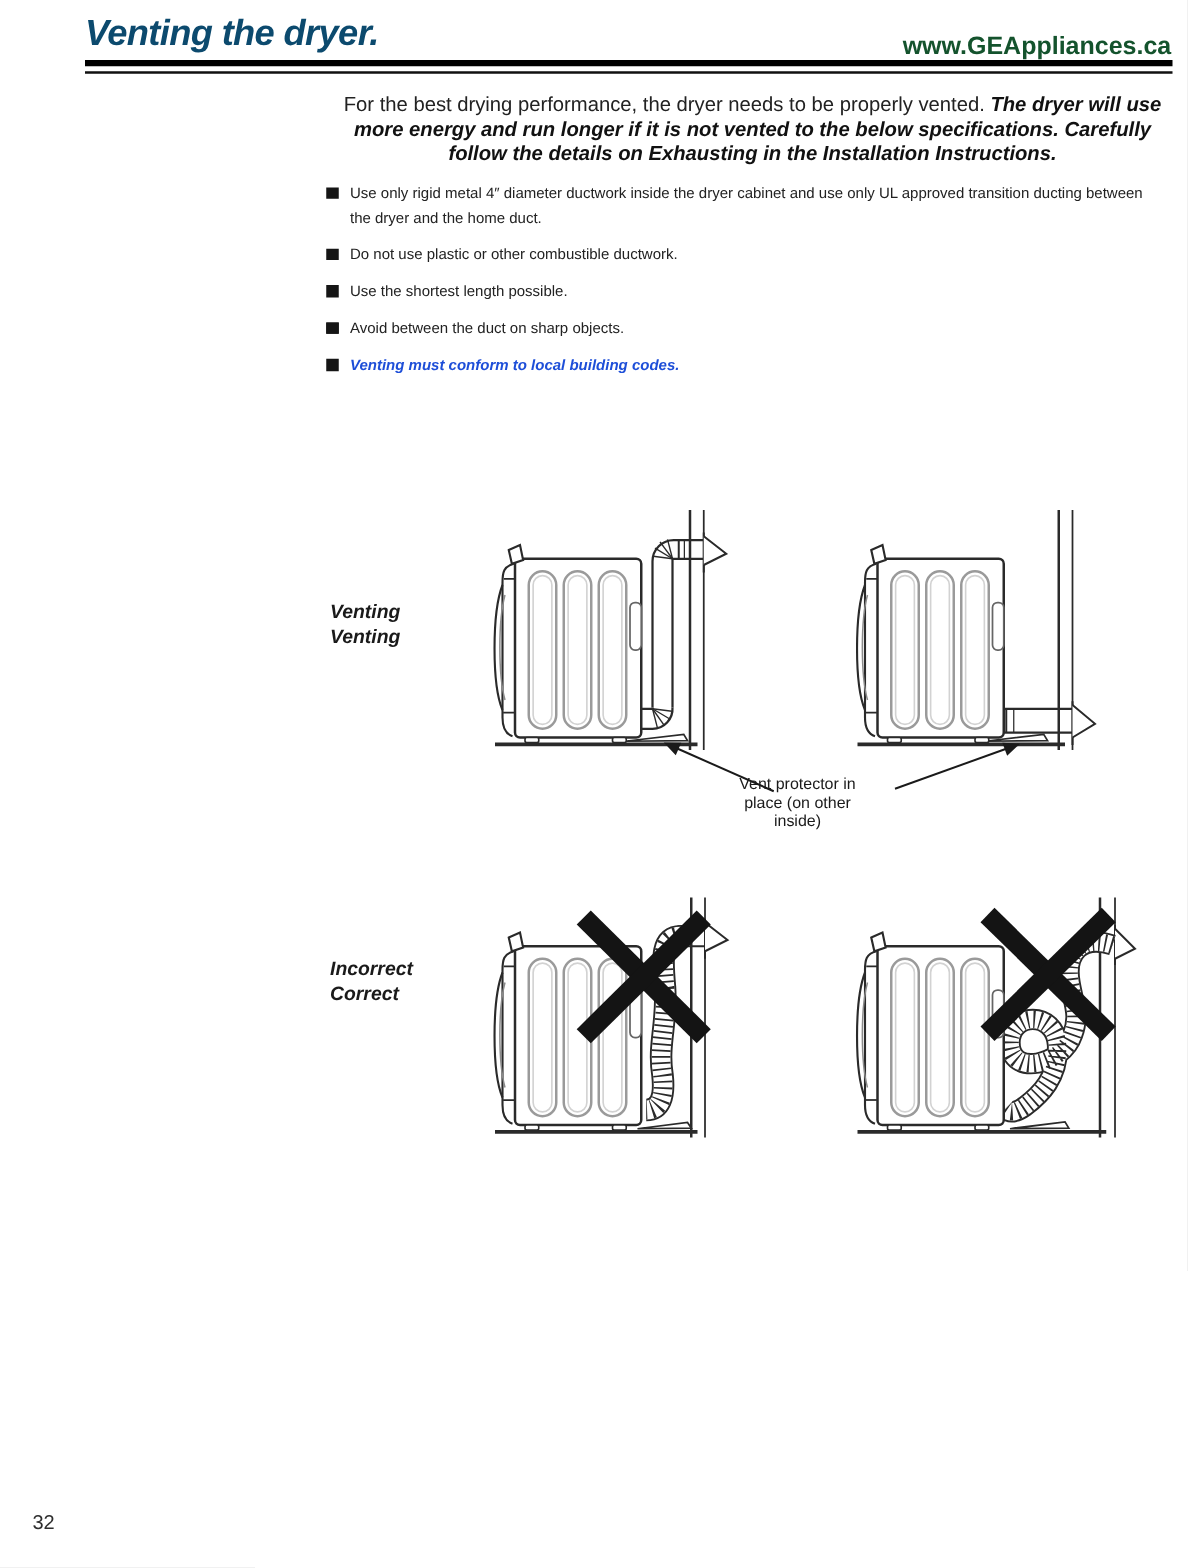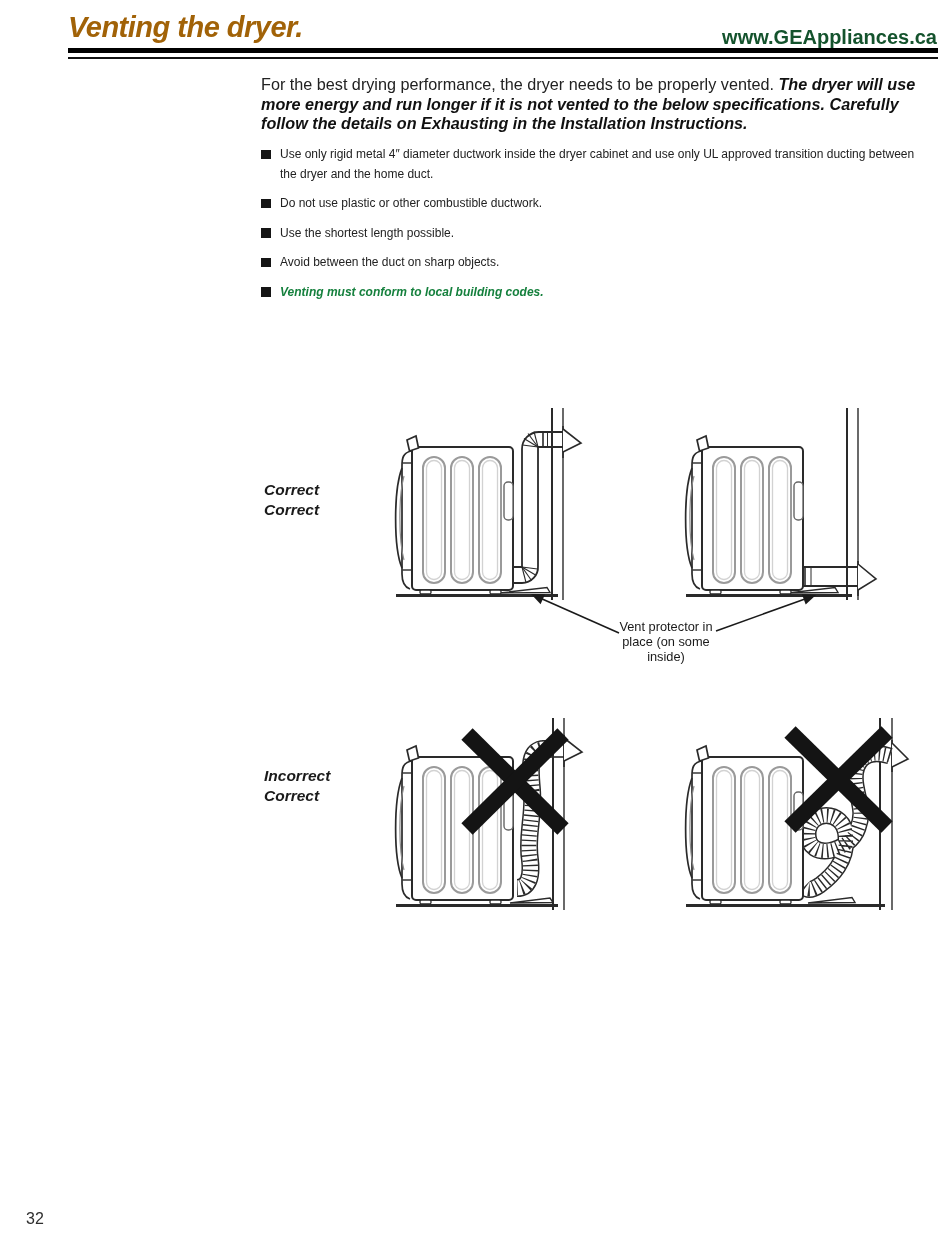--- a/index.html
+++ b/index.html
@@ -5,64 +5,64 @@
   * { margin:0; padding:0; box-sizing:border-box; }
   html,body { background:#e8e8e8; }
   .page {
     position:relative; width:950px; height:1254px; margin:0 auto;
     background:#ffffff; overflow:hidden;
     font-family:"Liberation Sans", sans-serif; color:#1f1f1f;
   }
   
   .hdr-title {
     position:absolute; left:68px; top:11px;
-    font-size:29px; font-weight:bold; font-style:italic; letter-spacing:-0.5px; color:#a16207;
+    font-size:29px; font-weight:bold; font-style:italic; letter-spacing:-0.5px; color:#0c4a6e;
   }
   .hdr-url {
     position:absolute; right:13px; top:26px;
     font-size:20px; font-weight:bold; color:#14532d;
   }
   .rule-thick { position:absolute; left:68px; right:12px; top:48px; height:4.5px; background:#000; }
   .rule-thin  { position:absolute; left:68px; right:12px; top:57px; height:1.5px; background:#111; }
 
   
   .intro {
     position:absolute; left:261px; top:75px; width:682px;
-    font-size:16.2px; line-height:19.6px; color:#222;
+    font-size:16.2px; line-height:19.6px; color:#222;text-align:center;
   }
   .em { font-weight:bold; font-style:italic; color:#111; }
 
   
   .bullets { position:absolute; left:261px; top:145px; width:660px; list-style:none; }
   .bullets li {
     position:relative; padding-left:19px; margin-bottom:10px;
     font-size:12px; line-height:19.6px; color:#222;
   }
   .sq { position:absolute; left:0; top:4.5px; width:9.5px; height:9.5px; background:#151515; display:block; }
-  li.em-li { font-weight:bold; font-style:italic; color:#15803d; }
+  li.em-li { font-weight:bold; font-style:italic; color:#1d4ed8; }
 
   
   .fig-label {
     position:absolute; left:264px; width:90px;
     font-size:15.5px; line-height:19.5px; font-weight:bold; font-style:italic; color:#1a1a1a;
   }
   #correct-label { top:480px; }
   #incorrect-label { top:766px; }
 
   
   .diag { position:absolute; }
   #diag-correct-1   { left:390px; top:400px; }
   #diag-correct-2   { left:680px; top:400px; }
   #diag-incorrect-1 { left:390px; top:710px; }
   #diag-incorrect-2 { left:680px; top:710px; }
   #callout-arrows   { left:500px; top:580px; }
 
   
   .callout-text {
-    position:absolute; left:596px; top:619px; width:140px;
+    position:absolute; left:568px; top:619px; width:140px;
     text-align:center; font-size:12.8px; line-height:15.2px; color:#1a1a1a;
   }
 
   .page-number { position:absolute; left:26px; top:1210px; font-size:16px; color:#2e2e2e; }
   .defs-holder { position:absolute; width:0; height:0; overflow:hidden; }
 </style>
 </head>
 <body>
 
 <div class="page">
@@ -104,21 +104,21 @@
 
   <ul class="bullets">
     <li><span class="sq"></span><span>Use only rigid metal 4″ diameter ductwork inside the dryer cabinet and use only UL approved transition ducting between the dryer and the home duct.</span></li>
     <li><span class="sq"></span><span>Do not use plastic or other combustible ductwork.</span></li>
     <li><span class="sq"></span><span>Use the shortest length possible.</span></li>
     <li><span class="sq"></span></li>
     <li><span class="sq"></span><span>Avoid between the duct on sharp objects.</span></li>
     <li class="em-li"><span class="sq"></span><span>Venting must conform to local building codes.</span></li>
   </ul>
 
-  <div class="fig-label" id="correct-label">Correct Correct</div>
+  <div class="fig-label" id="correct-label">Venting Venting</div>
   <div class="fig-label" id="incorrect-label">Incorrect Correct</div>
 
   <svg class="diag" id="diag-correct-1" width="200" height="210" viewBox="0 0 200 210">
     <line x1="162" y1="8" x2="162" y2="200" stroke="#2a2a2a" stroke-width="2"></line>
     <line x1="173" y1="8" x2="173" y2="200" stroke="#2a2a2a" stroke-width="1.4"></line>
     <line x1="6" y1="195.5" x2="168" y2="195.5" stroke="#2a2a2a" stroke-width="3"></line>
 
     <path d="M 132 166 L 132 49 A 17 17 0 0 1 149 32 L 173 32" fill="none" stroke="#2a2a2a" stroke-width="1.8"></path>
     <path d="M 148 166 L 148 47 L 173 47" fill="none" stroke="#2a2a2a" stroke-width="1.8"></path>
     <g stroke="#2a2a2a" stroke-width="1.1">
@@ -165,21 +165,21 @@
 
   <svg class="diag" id="callout-arrows" width="420" height="70" viewBox="0 0 420 70">
     <line x1="119" y1="53" x2="40" y2="18" stroke="#1a1a1a" stroke-width="1.6"></line>
     <polygon points="31,14 45,14.2 40.6,24.2" fill="#1a1a1a"></polygon>
     <line x1="216" y1="51" x2="305" y2="19" stroke="#1a1a1a" stroke-width="1.6"></line>
     <polygon points="316,15 305.7,24.6 301.9,14.2" fill="#1a1a1a"></polygon>
   </svg>
 
   <div class="callout-text">
     <div>Vent protector in</div>
-    <div>place (on some</div>
+    <div>place (on other</div>
     <div>inside)</div>
   </div>
 
   <svg class="diag" id="diag-incorrect-1" width="200" height="210" viewBox="0 0 200 210">
     <line x1="163" y1="8" x2="163" y2="200" stroke="#2a2a2a" stroke-width="2"></line>
     <line x1="174" y1="8" x2="174" y2="200" stroke="#2a2a2a" stroke-width="1.4"></line>
     <line x1="6" y1="195.5" x2="168" y2="195.5" stroke="#2a2a2a" stroke-width="3"></line>
 
     <line x1="152" y1="31" x2="174" y2="31" stroke="#2a2a2a" stroke-width="1.6"></line>
     <line x1="152" y1="47" x2="174" y2="47" stroke="#2a2a2a" stroke-width="1.6"></line>

